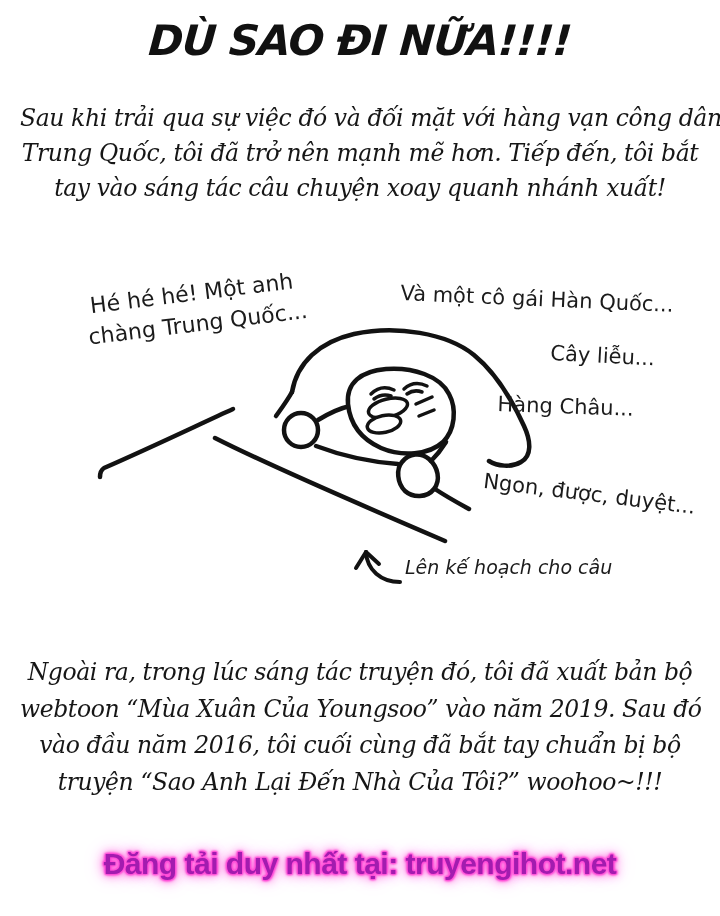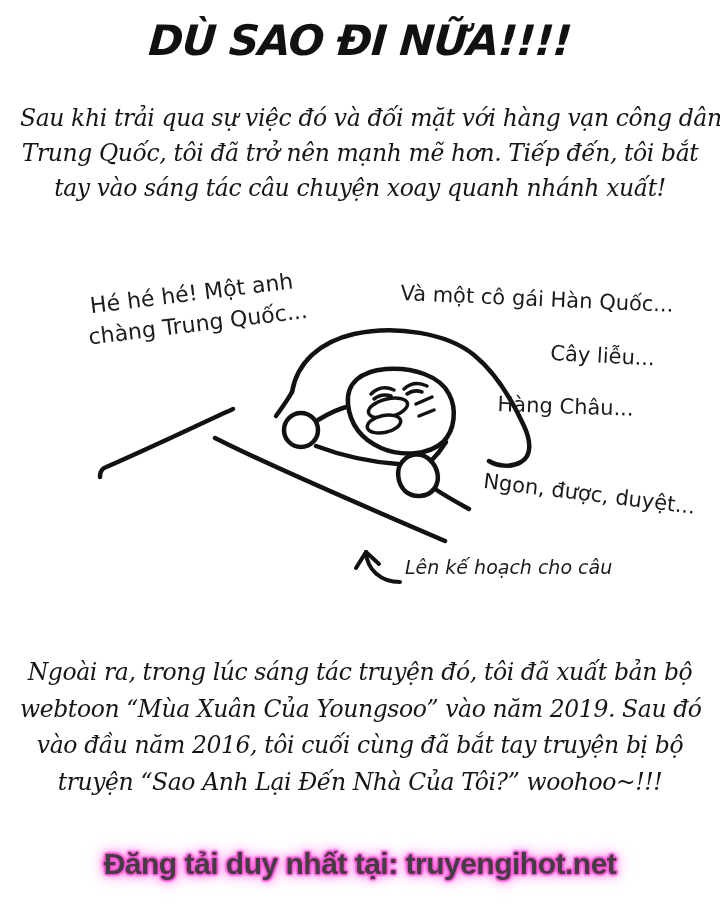--- a/index.html
+++ b/index.html
@@ -89,21 +89,21 @@
   .footer {
     position: absolute;
     top: 847px;
     left: 0;
     width: 720px;
     text-align: center;
     font-family: "Liberation Sans", sans-serif;
     font-weight: bold;
     font-size: 30px;
     letter-spacing: -0.5px;
-    color: #404040;
+    color: #a21caf;
     text-shadow:
       0 0 2px #ff3fd4,
       0 0 4px #ff3fd4,
       0 0 8px #ff55da,
       0 0 14px #ff8ae6,
       0 0 22px #ffb8f0,
       1px 1px 2px #ff3fd4,
       -1px -1px 2px #ff3fd4,
       1px -1px 2px #ff3fd4,
       -1px 1px 2px #ff3fd4;
@@ -180,19 +180,19 @@
   <div class="hand r2">Cây liễu...</div>
   <div class="hand r3">Hàng Châu...</div>
   <div class="hand r4">Ngon, được, duyệt...</div>
   <div class="hand arrow-caption">
     <span class="hline">Lên kế hoạch cho câu</span>
   </div>
 
   <div class="para outro">
     <span class="pline">Ngoài ra, trong lúc sáng tác truyện đó, tôi đã xuất bản bộ</span>
     <span class="pline">webtoon “Mùa Xuân Của Youngsoo” vào năm 2019. Sau đó</span>
-    <span class="pline">vào đầu năm 2016, tôi cuối cùng đã bắt tay truyện bị bộ</span>
+    <span class="pline">vào đầu năm 2016, tôi cuối cùng đã bắt tay chuẩn bị bộ</span>
     <span class="pline">truyện “Sao Anh Lại Đến Nhà Của Tôi?” woohoo~!!!</span>
   </div>
 
   <div class="footer">Đăng tải duy nhất tại: truyengihot.net</div>
 
 </div>
 
 </body></html>

